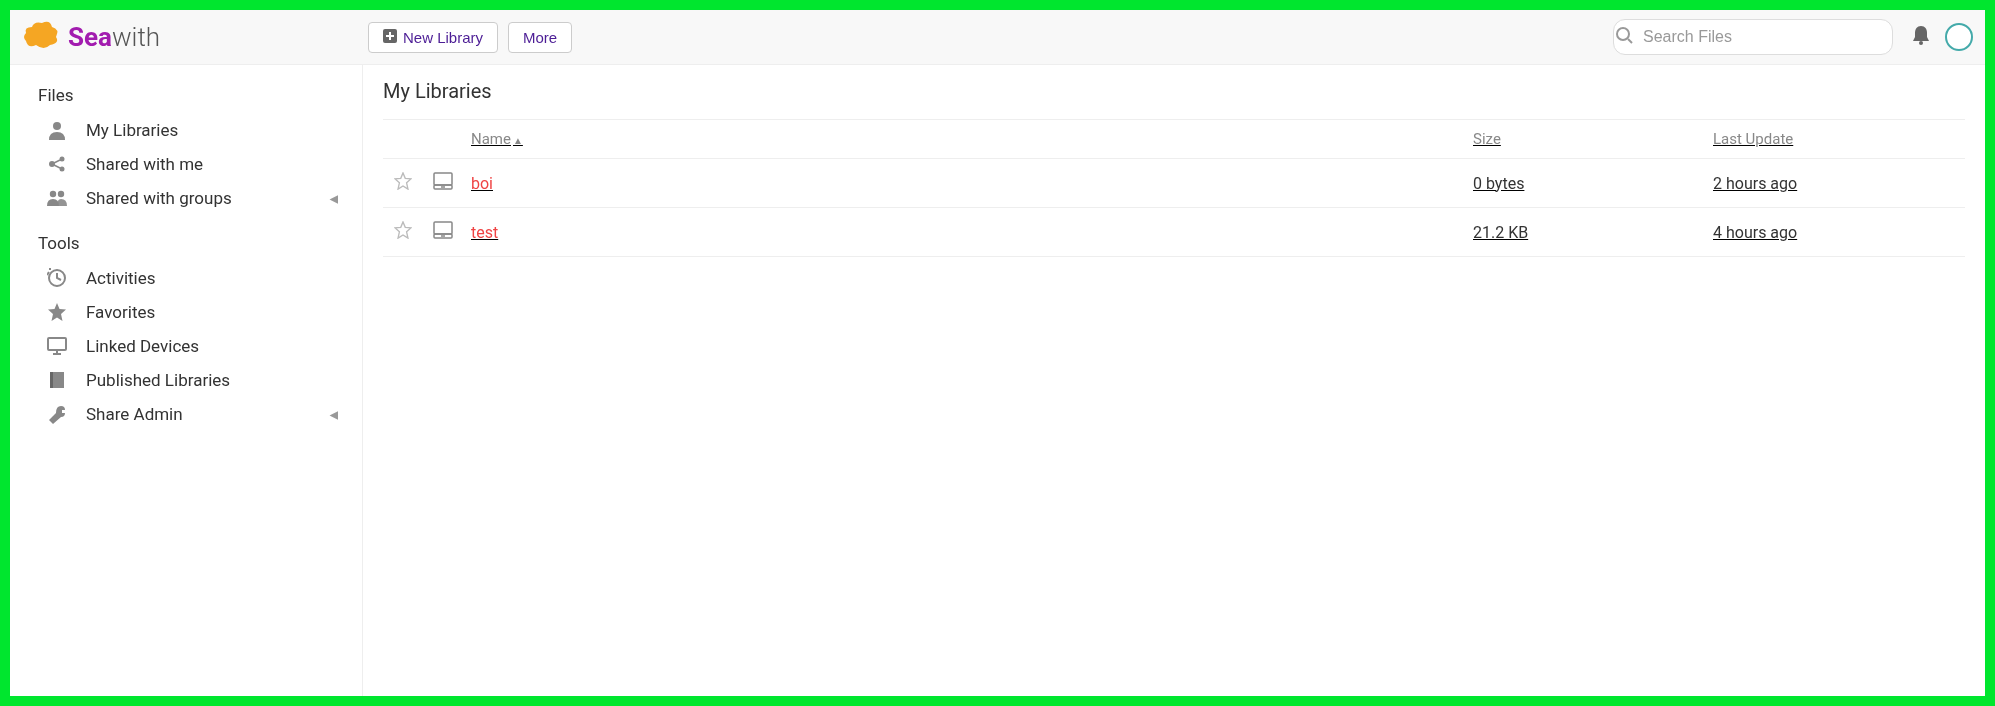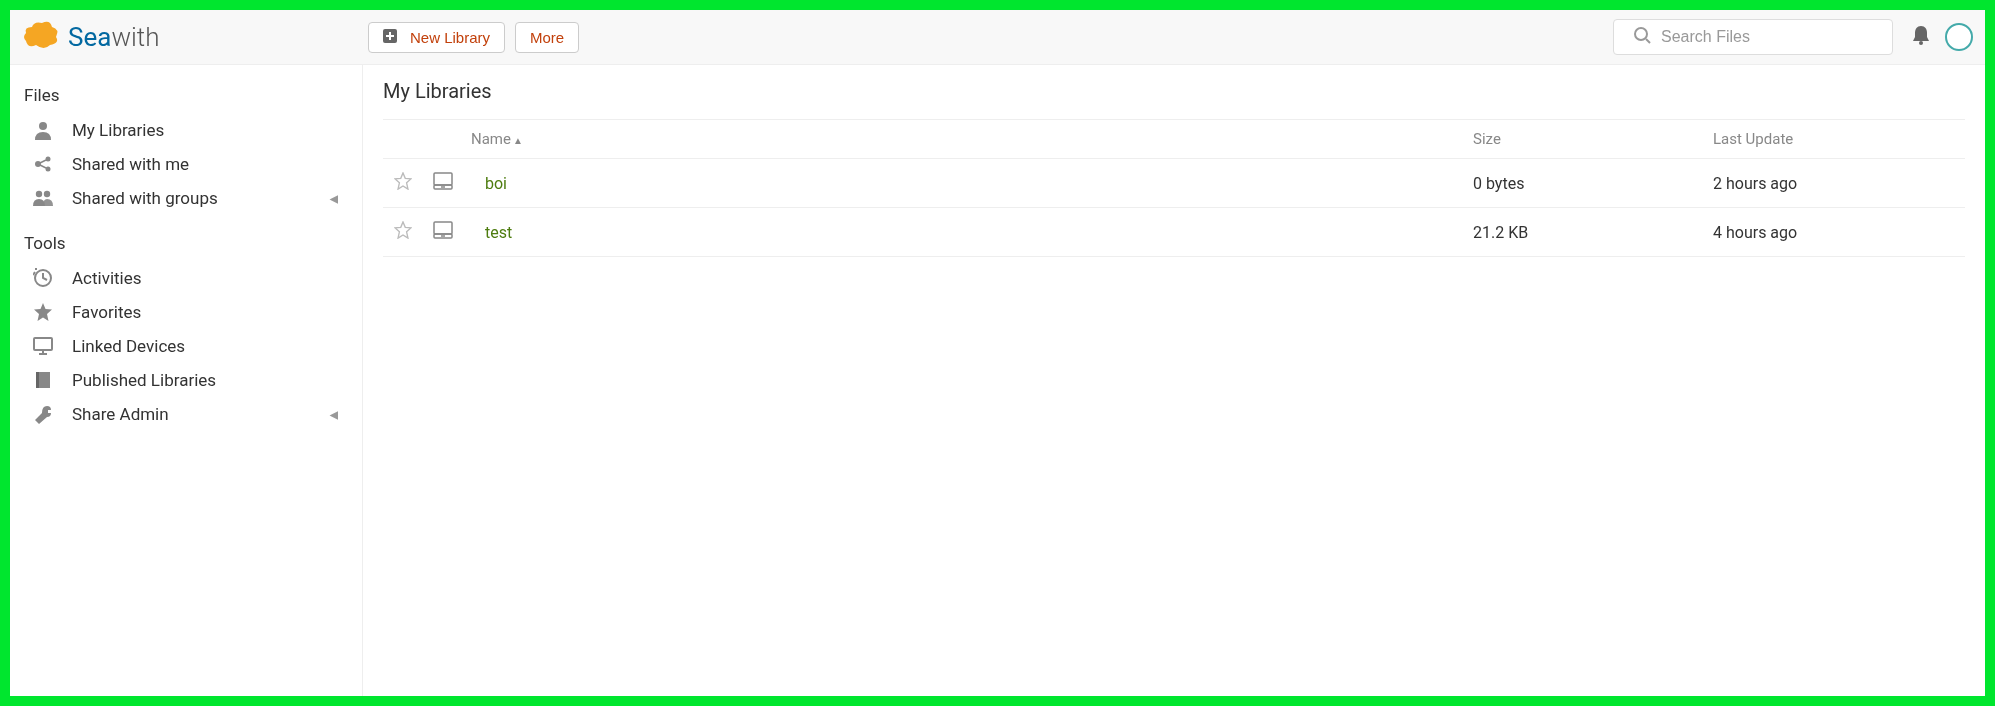--- a/index.html
+++ b/index.html
@@ -31,48 +31,48 @@
     display: flex;
     align-items: center;
     gap: 8px;
   }
   .logo-text {
     font-size: 26px;
     color: #444;
     display: flex;
     align-items: baseline;
   }
-  .logo-text .bold { font-weight: 400; color: #0369a1; }
+  .logo-text .bold { font-weight: 700; color: #a21caf; }
   .logo-text .light { font-weight: 300; color: #555; }
   .topbar-actions {
     display: flex;
     gap: 10px;
     align-items: center;
     margin-left: 8px;
   }
   .btn {
     display: inline-flex;
     align-items: center;
-    gap: 13px;
+    gap: 6px;
     background: #fff;
     border: 1px solid #ccc;
     border-radius: 4px;
     padding: 6px 14px;
     font-size: 15px;
-    color: #c2410c;
+    color: #4c1d95;
     cursor: pointer;
   }
   .spacer { flex: 1; }
   .search-box {
     display: flex;
     align-items: center;
     background: #fff;
     border: 1px solid #ddd;
-    border-radius: 4px;
-    padding: 4px 19px;
+    border-radius: 12px;
+    padding: 4px 1px;
     width: 280px;
     height: 36px;
     gap: 10px;
     color: #999;
   }
   .search-box input {
     border: none;
     outline: none;
     font-size: 16px;
     flex: 1;
@@ -90,21 +90,21 @@
     border-radius: 50%;
     border: 2px solid #4aa;
     background: #fff;
     cursor: pointer;
   }
   
   .body { flex: 1; display: flex; overflow: hidden; }
   .sidebar {
     width: 353px;
     border-right: 1px solid #eee;
-    padding: 14px 4px 14px 14px;
+    padding: 14px 4px 14px 28px;
     overflow-y: auto;
   }
   .side-section { font-size: 17px; color: #333; margin: 6px 0 8px 0; }
   .side-item {
     display: flex;
     align-items: center;
     gap: 16px;
     padding: 7px 6px;
     font-size: 17px;
     color: #333;
@@ -122,20 +122,21 @@
   .page-title {
     font-size: 20px;
     color: #333;
     font-weight: 400;
     padding-bottom: 10px;
   }
   table.library {
     width: 100%;
     border-collapse: collapse;
     margin-top: 6px;
+    text-decoration: underline;
   }
   table.library th {
     text-align: left;
     font-weight: 400;
     font-size: 15px;
     color: #888;
     padding: 10px 8px;
     border-top: 1px solid #eee;
     border-bottom: 1px solid #eee;
   }
@@ -144,21 +145,21 @@
     border-bottom: 1px solid #eee;
     font-size: 16px;
     color: #333;
     vertical-align: middle;
   }
   .col-star { width: 40px; text-align:center; }
   .col-icon { width: 40px; text-align:center; }
   .col-name { }
   .col-size { width: 240px; }
   .col-update { width: 260px; }
-  .lib-link { color: #4d7c0f; text-decoration: none; cursor:pointer;margin-left:14px; }
+  .lib-link { color: #ef4444; text-decoration: none; cursor:pointer; }
   .star-outline { color:#bbb; cursor:pointer; }
   .sort-caret { font-size: 10px; margin-left:2px; color:#888; }
 </style>
 </head>
 <body>
 
 <div class="app">
 
   <div class="topbar">
     <div class="logo-area">

